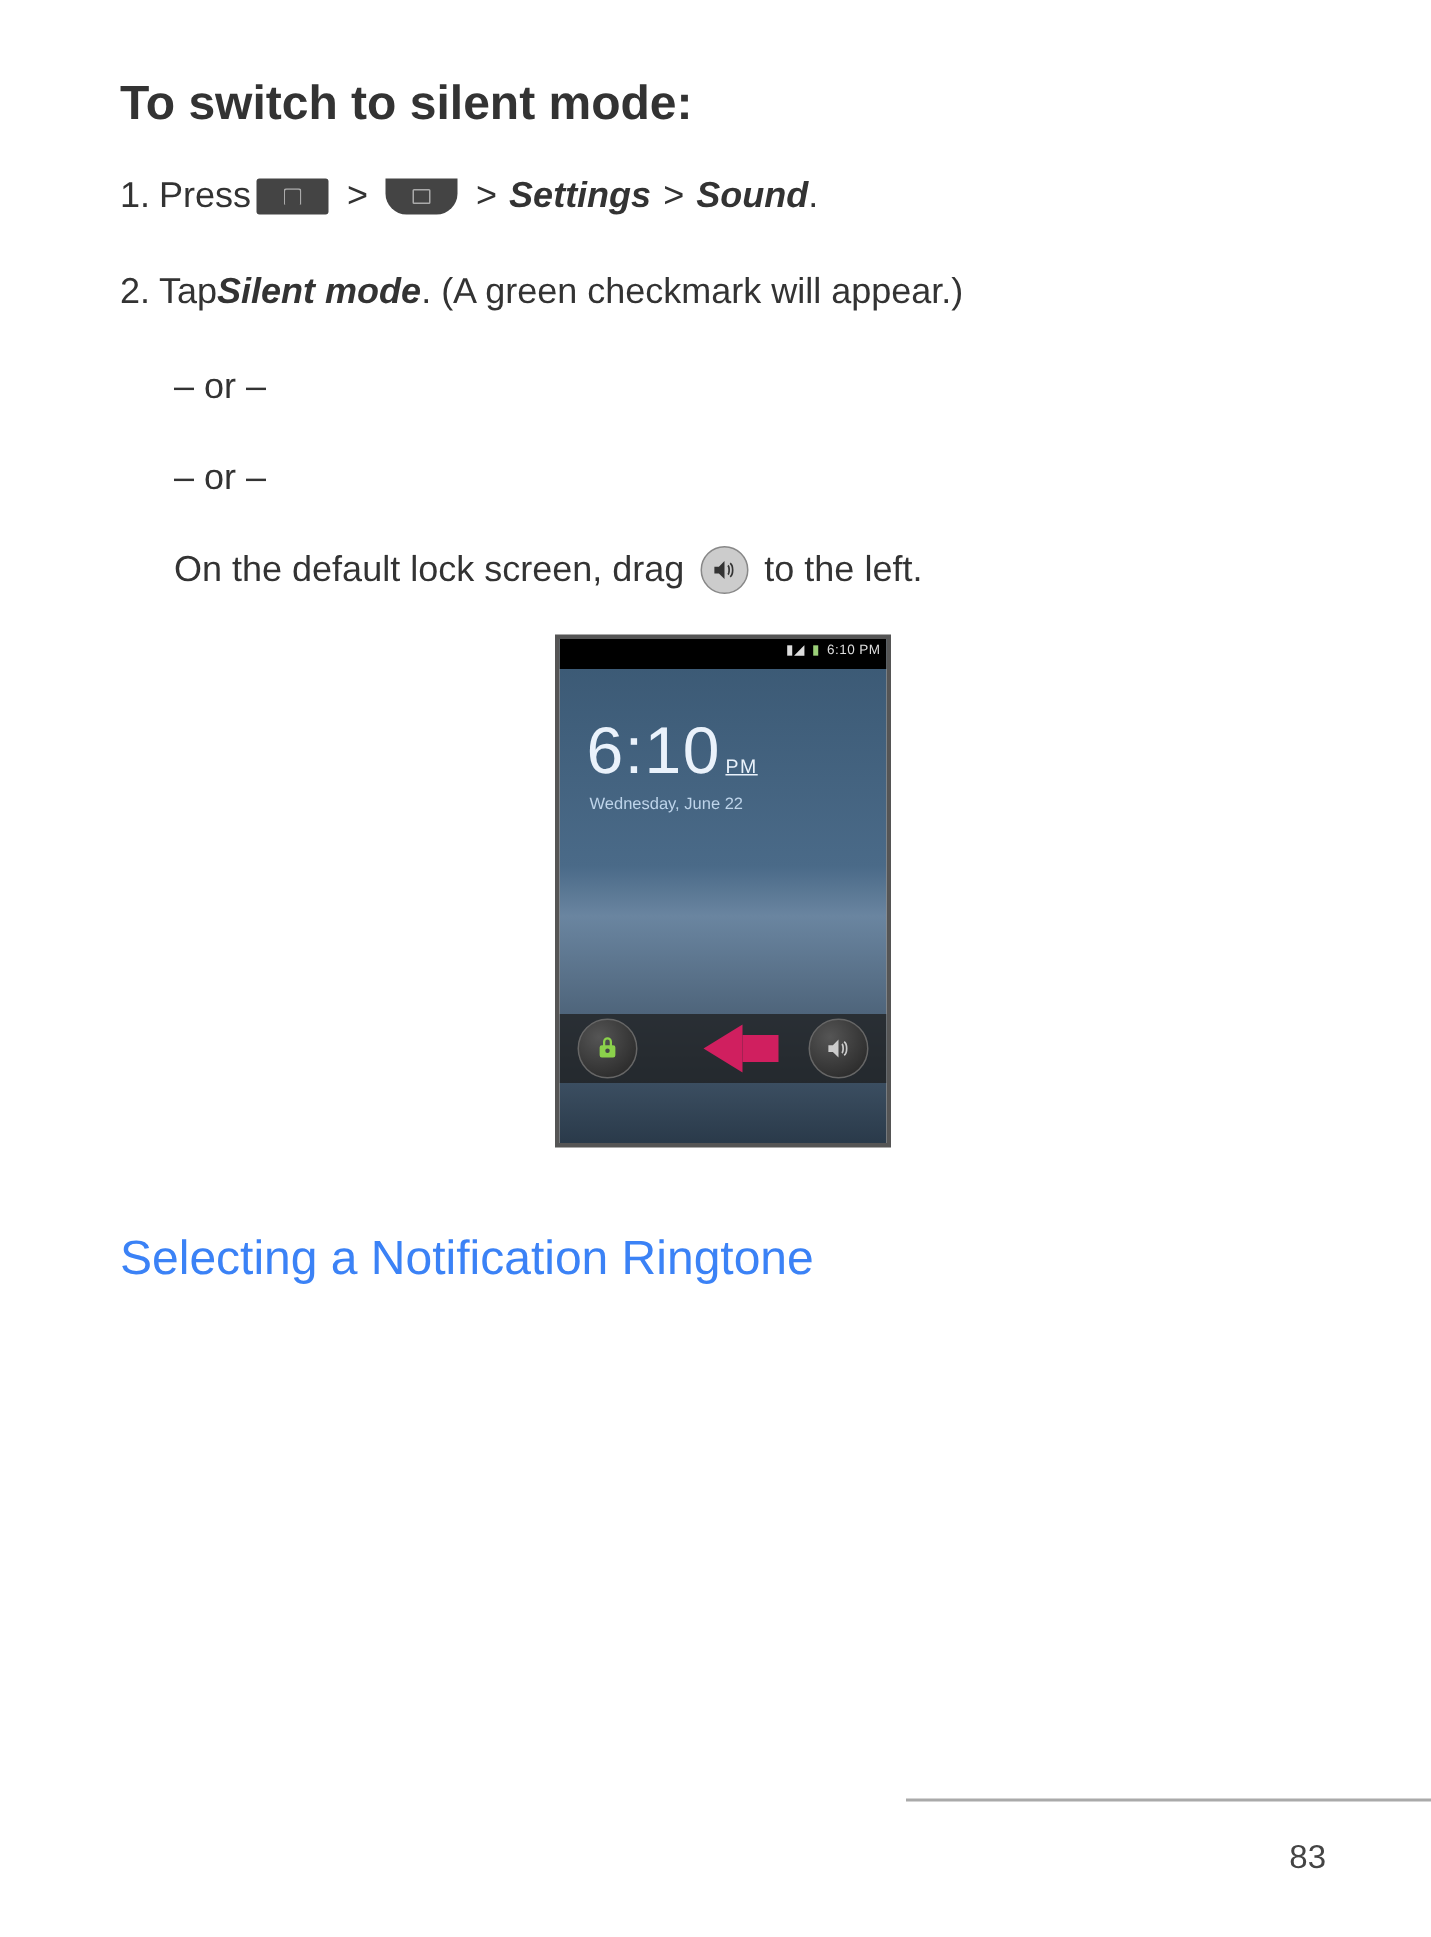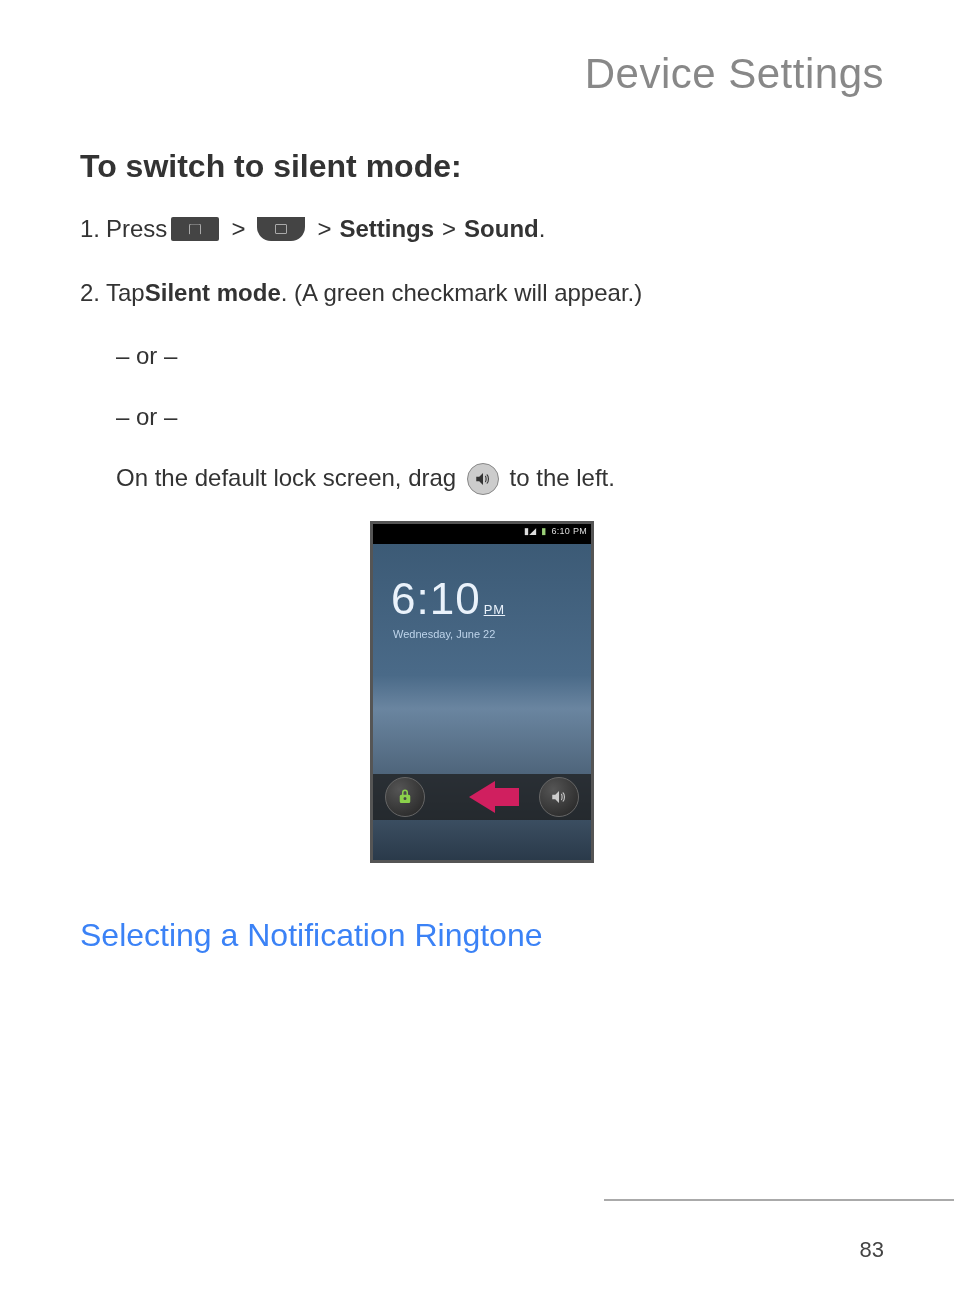--- a/index.html
+++ b/index.html
@@ -36,21 +36,21 @@
     align-items: center;
     flex-wrap: wrap;
     font-size: 24px;
     color: #333;
     margin-bottom: 28px;
     line-height: 1.5;
   }
   .step .num {
     margin-right: 6px;
   }
-  .step .bold { font-weight: 600; }
+  .step .bold { font-weight: 600; font-style: italic; }
   .gt { margin: 0 8px; }
   .inline-icon {
     display: inline-flex;
     align-items: center;
     justify-content: center;
     vertical-align: middle;
     margin: 0 4px;
   }
   .home-key {
     width: 48px; height: 24px;
@@ -211,40 +211,39 @@
     margin: 30px 0 18px 0;
     font-family: "Segoe UI", Arial, sans-serif;
   }
   .body-text {
     font-size: 24px;
     color: #333;
     line-height: 1.5;
   }
   .page-number {
     position: absolute;
-    bottom: 28px;
+    bottom: 40px;
     right: 70px;
     font-size: 22px;
     color: #444;
   }
   .footer-line {
     position: absolute;
     bottom: 90px;
     right: 0;
     width: 350px;
     height: 0;
     border-top: 2px solid #aaa;
   }
 </style>
 </head>
 <body>
 
 <div class="page">
 
-  <div class="page-title">Device Settings</div>
 
   <div class="subheading">To switch to silent mode:</div>
 
   <div class="step">
     <span class="num">1.</span>
     <span>Press</span>
     <span class="inline-icon">
         <span class="home-key"></span>
       </span>
     <span class="gt">&gt;</span>

